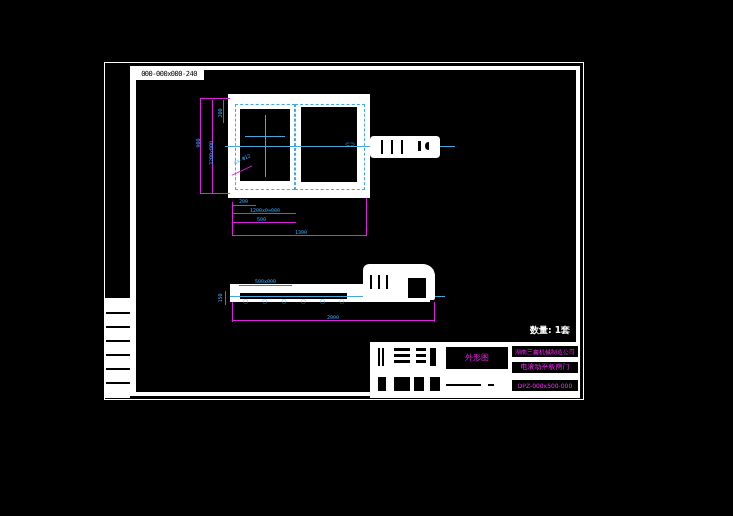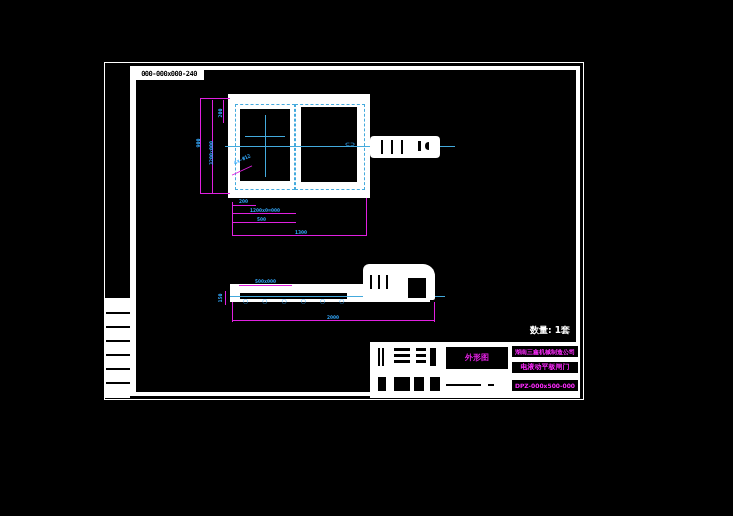--- a/index.html
+++ b/index.html
@@ -1,17 +1,17 @@
 <!DOCTYPE html>
 <html><head>
 <meta charset="utf-8">
 <style>
   html, body { margin:0; padding:0; background:#000; }
   body { width:733px; height:516px; position:relative; overflow:hidden; font-family:"DejaVu Sans", sans-serif; }
-  .abs { position:absolute;font-weight:bold; }
+  .abs { position:absolute; }
   .sheet { left:104px; top:62px; width:480px; height:338px; border:1px solid #fff; box-sizing:border-box; }
   .inner-frame { left:130px; top:66px; width:450px; height:330px; border:4px solid #fff; border-left:6px solid #fff; box-sizing:border-box; }
   .drawing-no { left:134px; top:68px; width:70px; height:12px; background:#fff; color:#000; font-size:7px; line-height:12px; text-align:center; font-family:"DejaVu Sans Mono", monospace; letter-spacing:-0.5px; }
   .left-strip { left:104px; top:298px; width:26px; height:100px; background:#fff; }
   .left-strip .row { position:absolute; left:2px; width:24px; height:2px; background:#000; }
   .dim { color:#3af; font-size:5px; font-family:"DejaVu Sans Mono", monospace; position:absolute; white-space:nowrap; }
   .mline { position:absolute; background:#e020e0; }
   .cline { position:absolute; background:#4ad; }
   .white { position:absolute; background:#fff; }
   .black { position:absolute; background:#000; }

